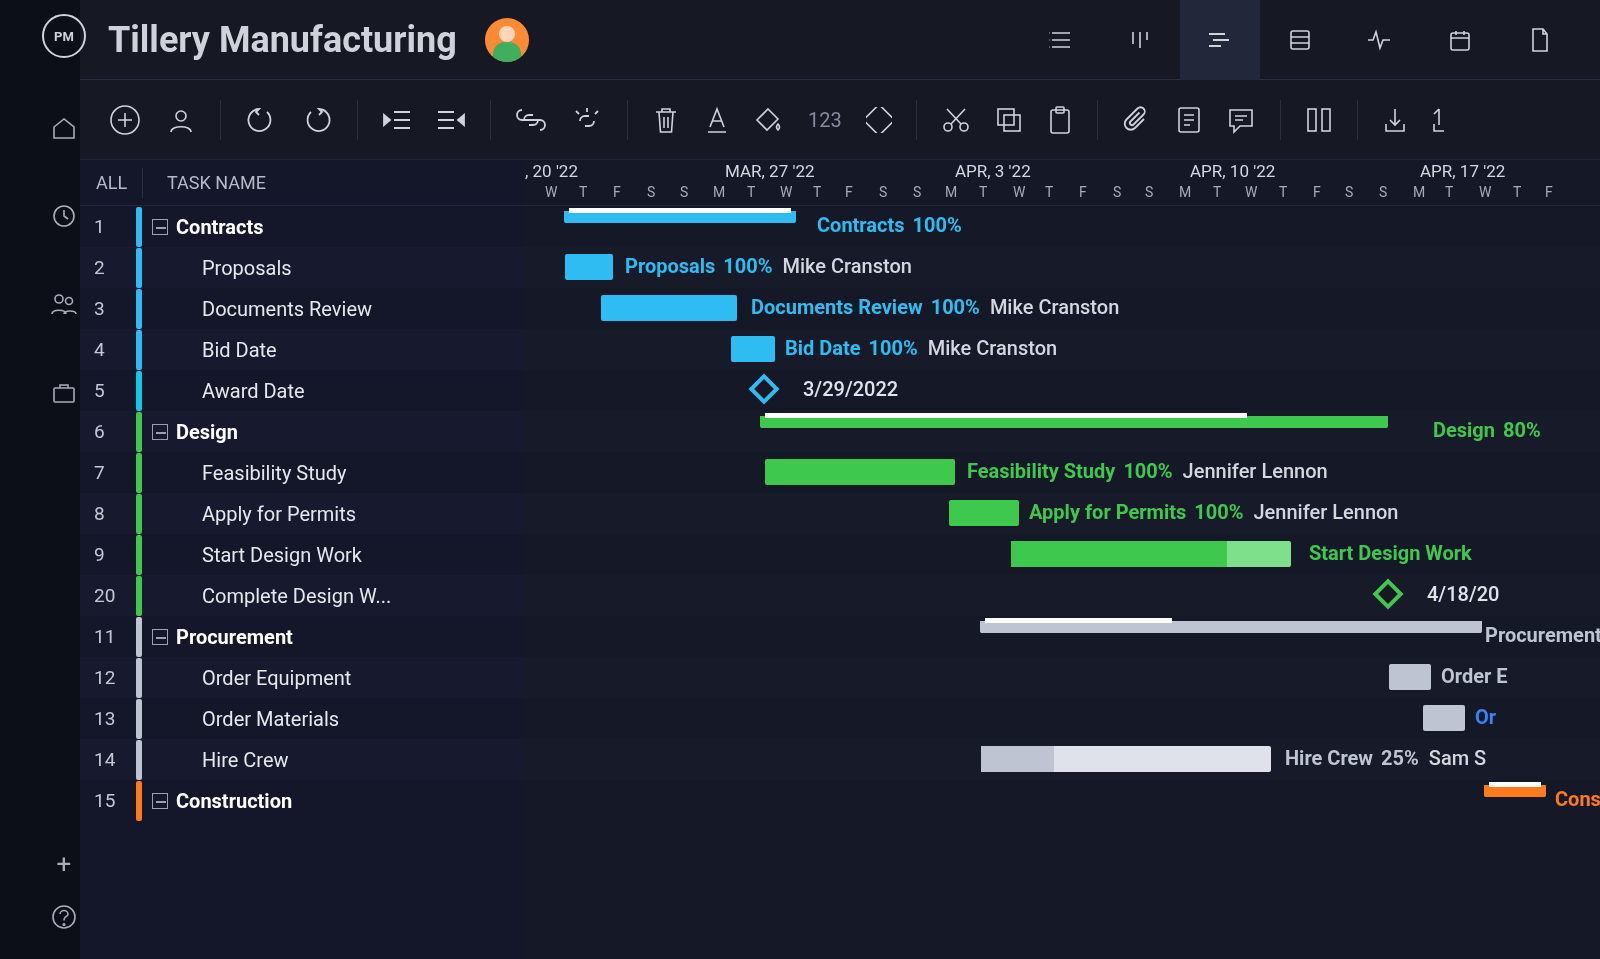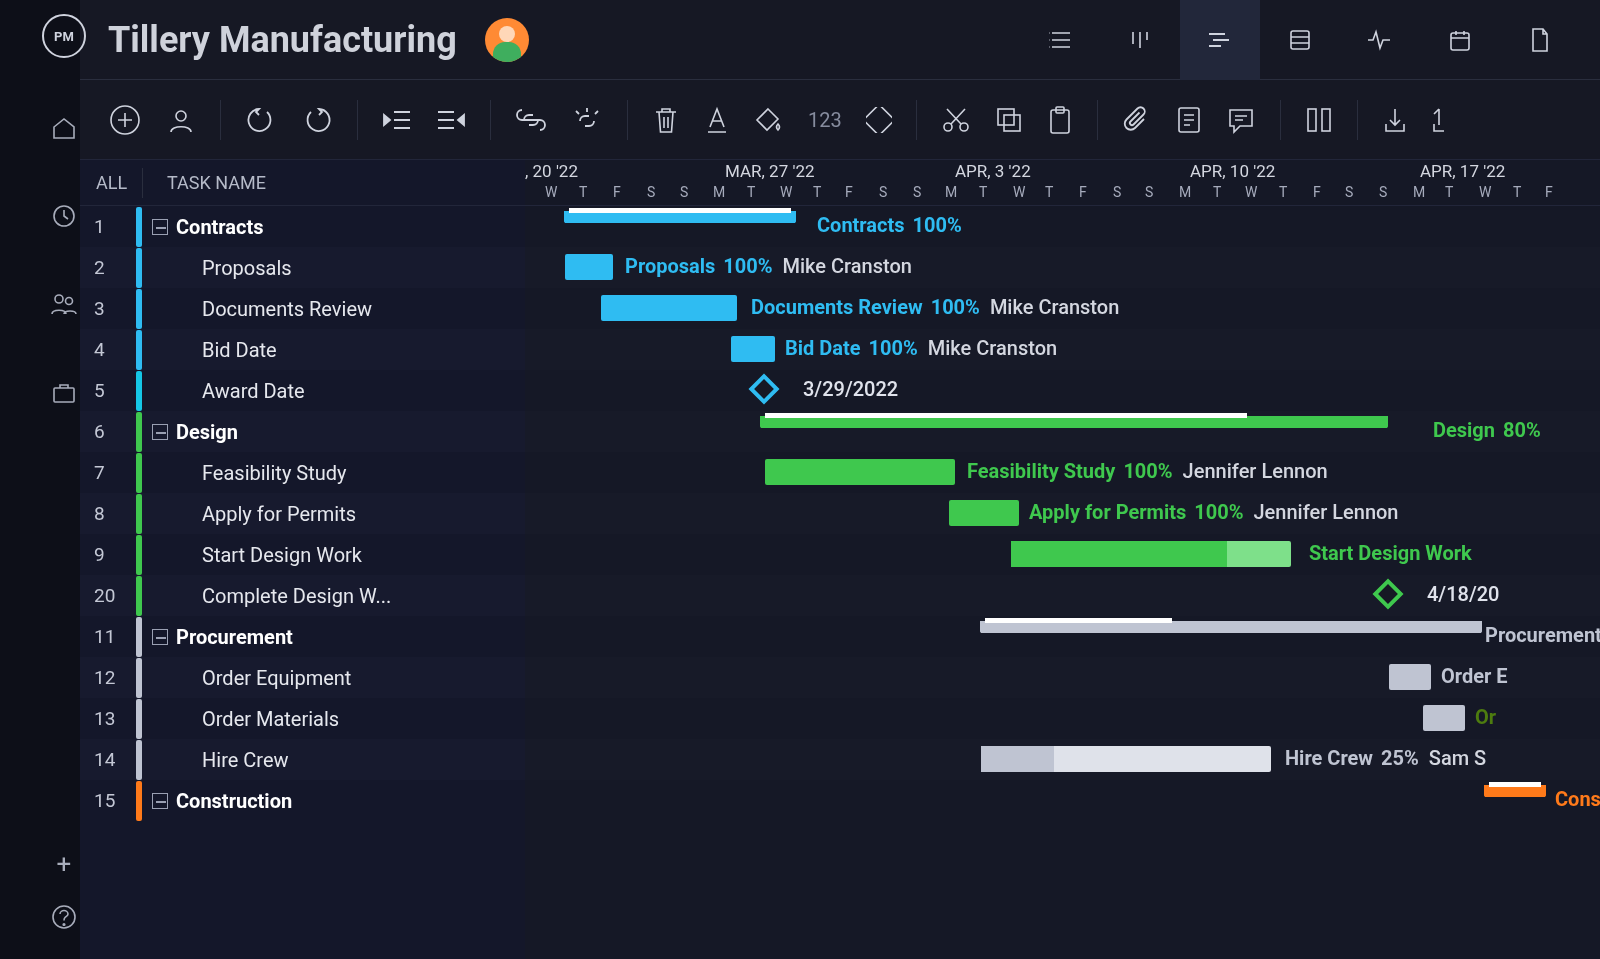--- a/index.html
+++ b/index.html
@@ -571,21 +571,21 @@
                    <div class="prog" style="left:4px;width:186.96px"></div>
               </div>
               <div class="glabel" style="left: 960px; color: rgb(191, 196, 210);"><span>Procurement</span></div>
             </div>
             <div class="grow">
               <div class="bar" style="left: 864px; width: 42px; background: rgb(191, 196, 210);"></div>
               <div class="glabel" style="left: 916px; color: rgb(191, 196, 210);"><span>Order E</span></div>
             </div>
             <div class="grow">
               <div class="bar" style="left: 898px; width: 42px; background: rgb(191, 196, 210);"></div>
-              <div class="glabel" style="left: 950px; color: #4d7c0f;"><span>Or</span></div>
+              <div class="glabel" style="left: 950px; color: #3b82f6;"><span>Or</span></div>
             </div>
             <div class="grow">
               <div class="bar" style="left: 456px; width: 290px; background: rgb(223, 226, 234);">
                 <div class="prog-inner" style="width:25%;background:#bfc4d2"></div>
               </div>
               <div class="glabel" style="left: 760px; color: rgb(191, 196, 210);"><span>Hire Crew</span><span class="pct">25%</span><span class="asn">Sam S</span></div>
             </div>
             <div class="grow">
               <div class="groupbar" style="left: 960px; width: 60px; background: rgb(255, 122, 26);">
                 <div class="cap" style="left:-1px;border-width:12px 8px 0 0;border-color:#ff7a1a transparent transparent transparent"></div>

